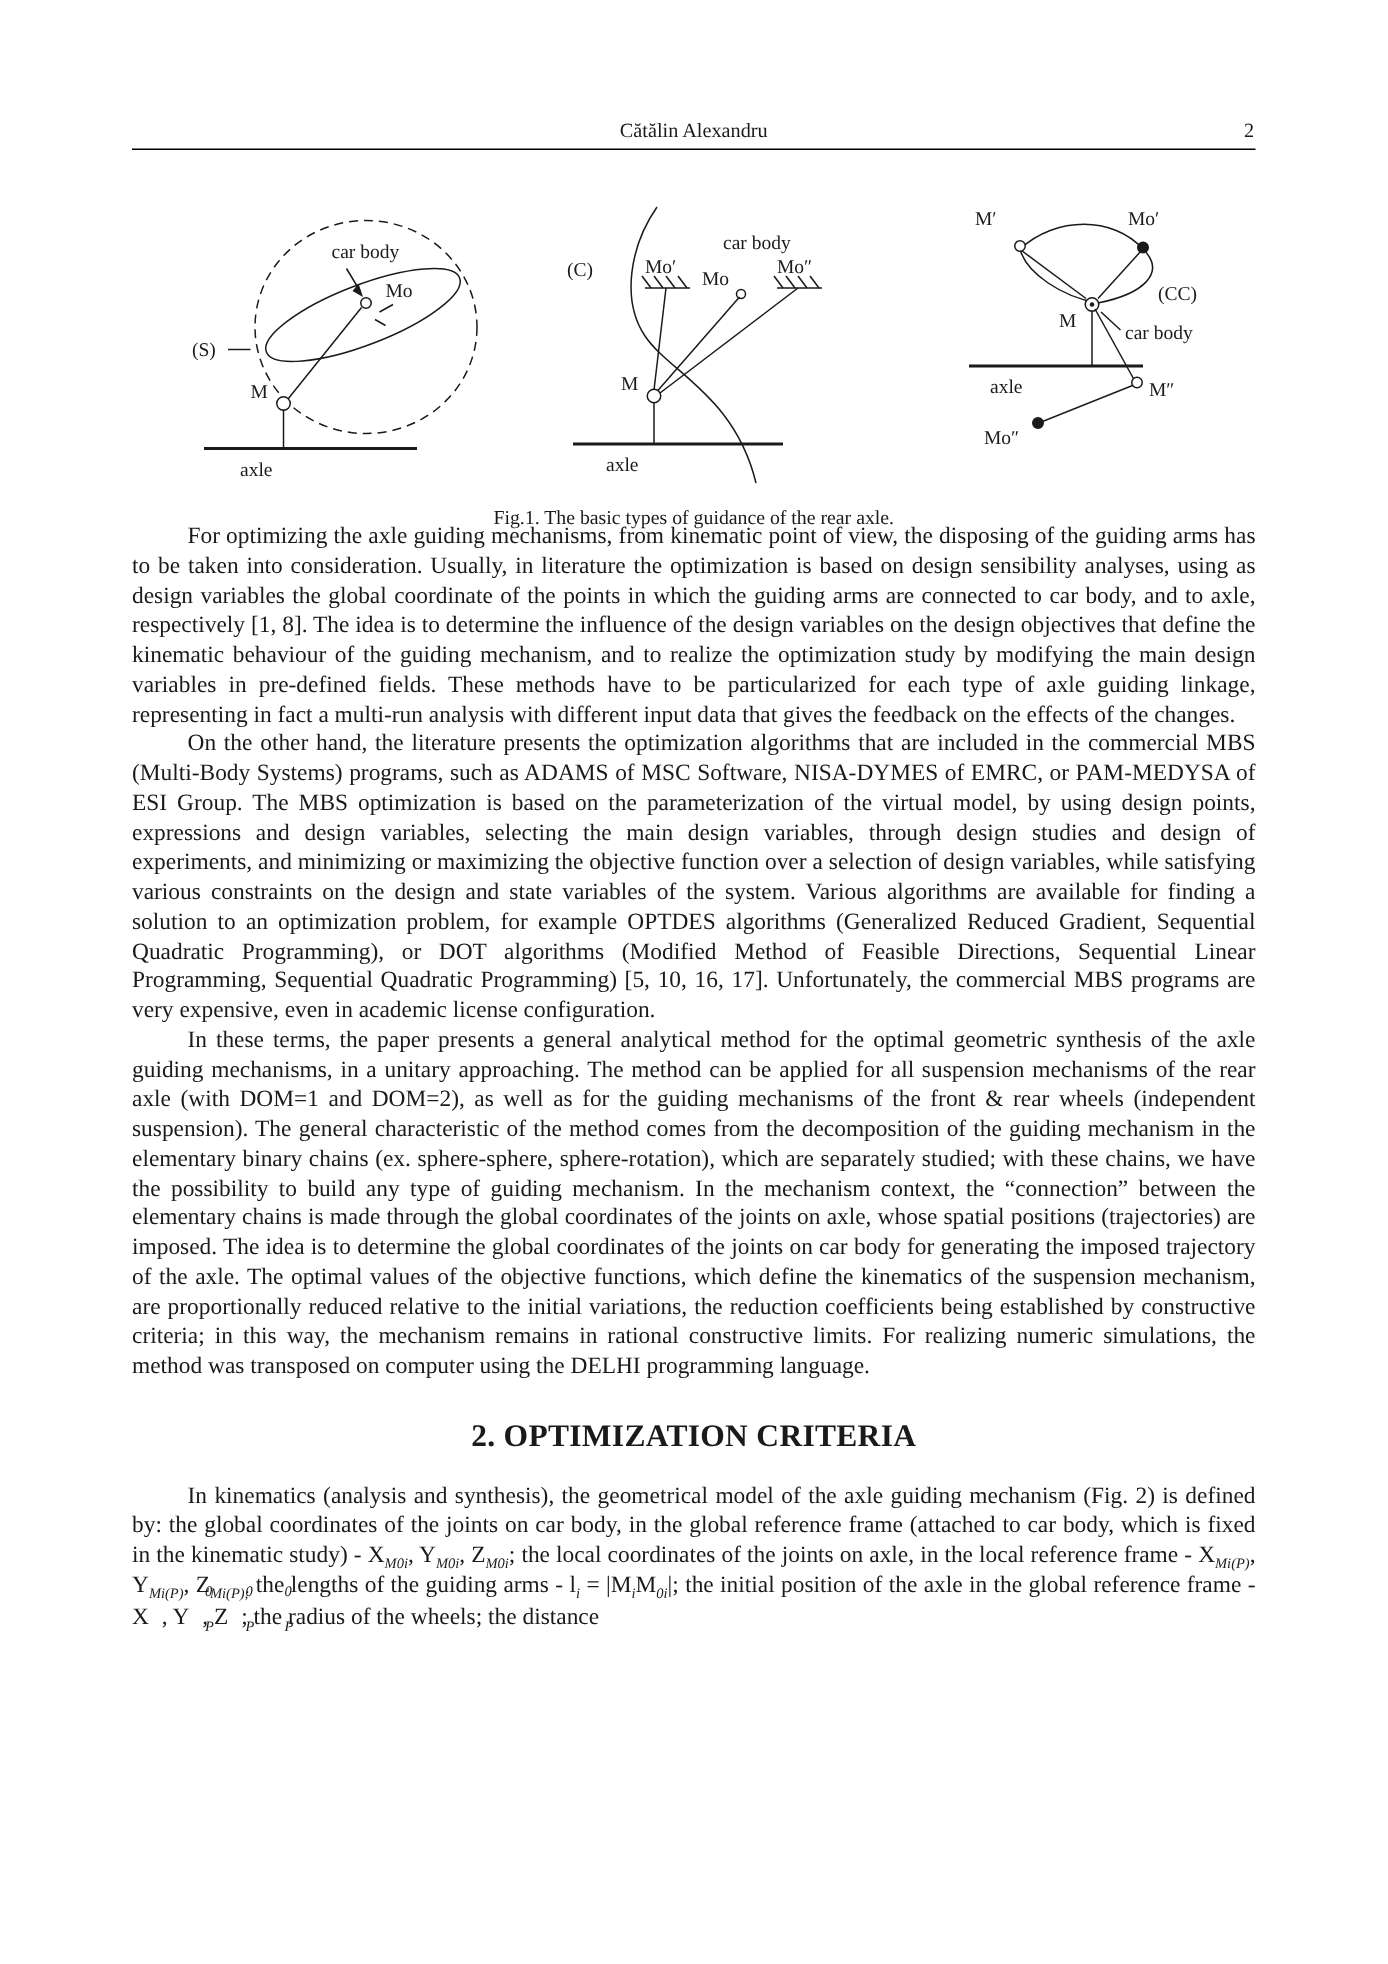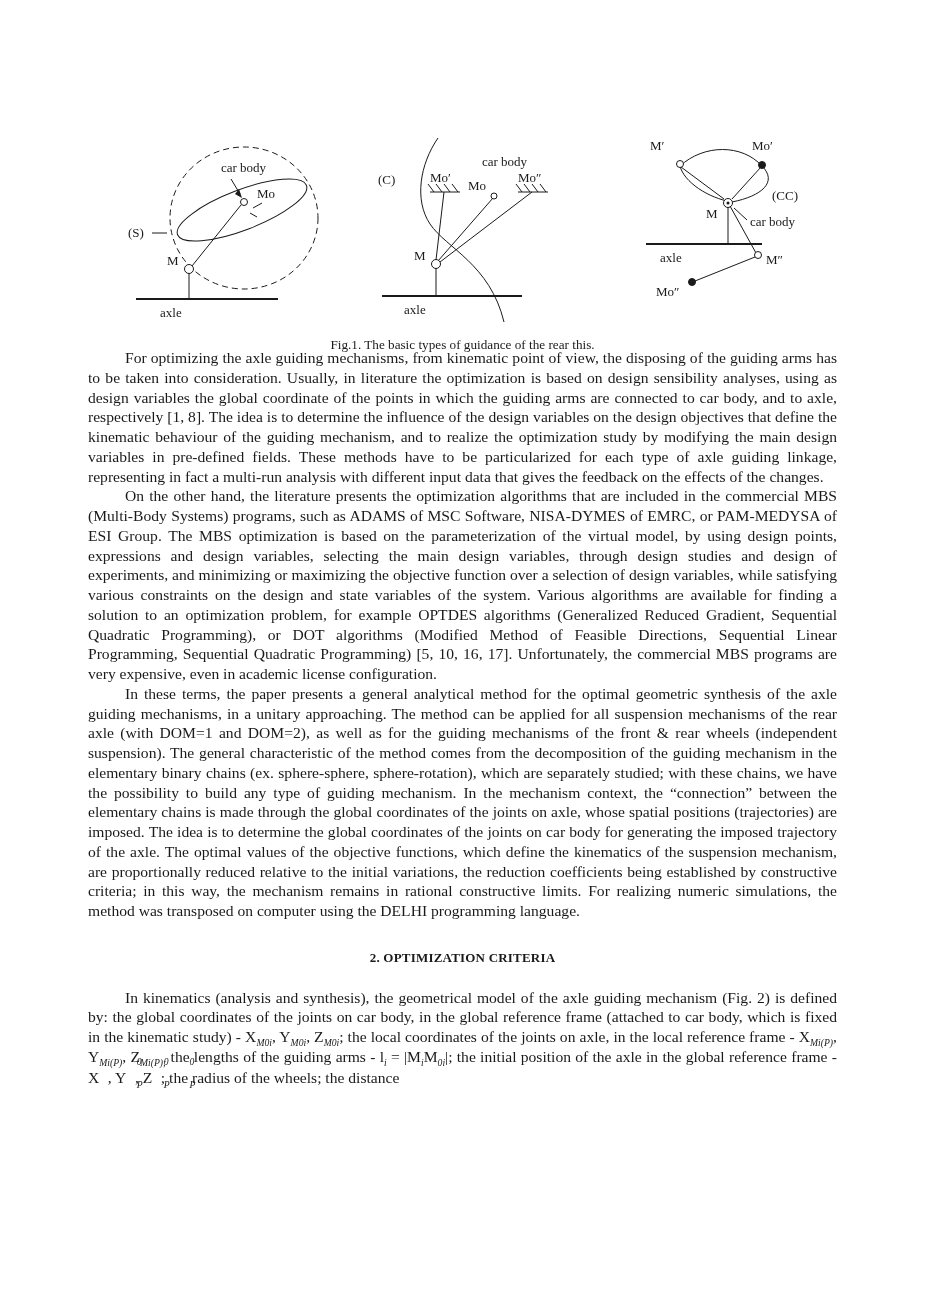--- a/index.html
+++ b/index.html
@@ -52,38 +52,42 @@
   
   .body-text {
     position: absolute;
     top: 348px; left: 88px; width: 749px;
     font-size: 15.6px;
     line-height: 19.75px;
     text-align: justify;
   }
   .body-text p { margin: 0; text-indent: 37px; }
   .body-text h2 {
-    font-size: 13px;
+    font-size: 21px;
     font-weight: bold;
     text-align: center;
     text-indent: 0;
     margin: 27px 0 20px 0;
     letter-spacing: 0.2px;
   }
   sub, sup { font-size: 0.62em; line-height: 0; font-style: italic; }
   
   .ss { position: relative; display: inline-block; width: 0.55em; height: 1em; vertical-align: baseline; }
   .ss sup { position: absolute; left: 0.04em; top: -0.42em; font-size: 0.62em; }
   .ss sub { position: absolute; left: 0.04em; bottom: -0.28em; font-size: 0.62em; }
 </style>
 </head>
 <body>
 
 <div class="page">
 
+  <div class="header">
+    <div class="author">Cătălin Alexandru</div>
+    <div class="pagenum">2</div>
+  </div>
 
   <div class="figure">
 
     <svg class="panel panel-1" width="212" height="192" viewBox="0 0 212 192">
       <g stroke="#1a1a1a" fill="none" stroke-width="1">
         <ellipse cx="118" cy="82" rx="74" ry="71" stroke-dasharray="6 4"></ellipse>
         <ellipse cx="116" cy="74" rx="69" ry="20" transform="rotate(-21 116 74)"></ellipse>
         <line x1="105" y1="43" x2="114" y2="58"></line>
         <path d="M 116 62 l -7 -4 l 4 -5 z" fill="#1a1a1a" stroke="none"></path>
         <line x1="127" y1="72" x2="136" y2="67"></line>
@@ -157,21 +161,21 @@
       <text x="108" y="14">Mo′</text>
       <text x="128" y="64">(CC)</text>
       <text x="62" y="82">M</text>
       <text x="106" y="90">car body</text>
       <text x="16" y="126">axle</text>
       <text x="122" y="128">M″</text>
       <text x="12" y="160">Mo″</text>
     </svg>
   </div>
 
-  <div class="caption">Fig.1. The basic types of guidance of the rear this.</div>
+  <div class="caption">Fig.1. The basic types of guidance of the rear axle.</div>
 
   <div class="body-text">
     <p>For optimizing the axle guiding mechanisms, from kinematic point of view, the disposing of the guiding arms has to be taken into consideration. Usually, in literature the optimization is based on design sensibility analyses, using as design variables the global coordinate of the points in which the guiding arms are connected to car body, and to axle, respectively [1, 8]. The idea is to determine the influence of the design variables on the design objectives that define the kinematic behaviour of the guiding mechanism, and to realize the optimization study by modifying the main design variables in pre-defined fields. These methods have to be particularized for each type of axle guiding linkage, representing in fact a multi-run analysis with different input data that gives the feedback on the effects of the changes.</p>
     <p>On the other hand, the literature presents the optimization algorithms that are included in the commercial MBS (Multi-Body Systems) programs, such as ADAMS of MSC Software, NISA-DYMES of EMRC, or PAM-MEDYSA of ESI Group. The MBS optimization is based on the parameterization of the virtual model, by using design points, expressions and design variables, selecting the main design variables, through design studies and design of experiments, and minimizing or maximizing the objective function over a selection of design variables, while satisfying various constraints on the design and state variables of the system. Various algorithms are available for finding a solution to an optimization problem, for example OPTDES algorithms (Generalized Reduced Gradient, Sequential Quadratic Programming), or DOT algorithms (Modified Method of Feasible Directions, Sequential Linear Programming, Sequential Quadratic Programming) [5, 10, 16, 17]. Unfortunately, the commercial MBS programs are very expensive, even in academic license configuration.</p>
     <p>In these terms, the paper presents a general analytical method for the optimal geometric synthesis of the axle guiding mechanisms, in a unitary approaching. The method can be applied for all suspension mechanisms of the rear axle (with DOM=1 and DOM=2), as well as for the guiding mechanisms of the front &amp; rear wheels (independent suspension). The general characteristic of the method comes from the decomposition of the guiding mechanism in the elementary binary chains (ex. sphere-sphere, sphere-rotation), which are separately studied; with these chains, we have the possibility to build any type of guiding mechanism. In the mechanism context, the “connection” between the elementary chains is made through the global coordinates of the joints on axle, whose spatial positions (trajectories) are imposed. The idea is to determine the global coordinates of the joints on car body for generating the imposed trajectory of the axle. The optimal values of the objective functions, which define the kinematics of the suspension mechanism, are proportionally reduced relative to the initial variations, the reduction coefficients being established by constructive criteria; in this way, the mechanism remains in rational constructive limits. For realizing numeric simulations, the method was transposed on computer using the DELHI programming language.</p>
     <h2>2. OPTIMIZATION CRITERIA</h2>
     <p>In kinematics (analysis and synthesis), the geometrical model of the axle guiding mechanism (Fig. 2) is defined by: the global coordinates of the joints on car body, in the global reference frame (attached to car body, which is fixed in the kinematic study) - X<sub>M0i</sub>, Y<sub>M0i</sub>, Z<sub>M0i</sub>; the local coordinates of the joints on axle, in the local reference frame - X<sub>Mi(P)</sub>, Y<sub>Mi(P)</sub>, Z<sub>Mi(P);</sub> the lengths of the guiding arms - l<sub>i</sub> = |M<sub>i</sub>M<sub>0i</sub>|; the initial position of the axle in the global reference frame - X<span class="ss"><sup>0</sup><sub>P</sub></span>, Y<span class="ss"><sup>0</sup><sub>P</sub></span>, Z<span class="ss"><sup>0</sup><sub>P</sub></span>; the radius of the wheels; the distance</p>
   </div>
 
 </div>

